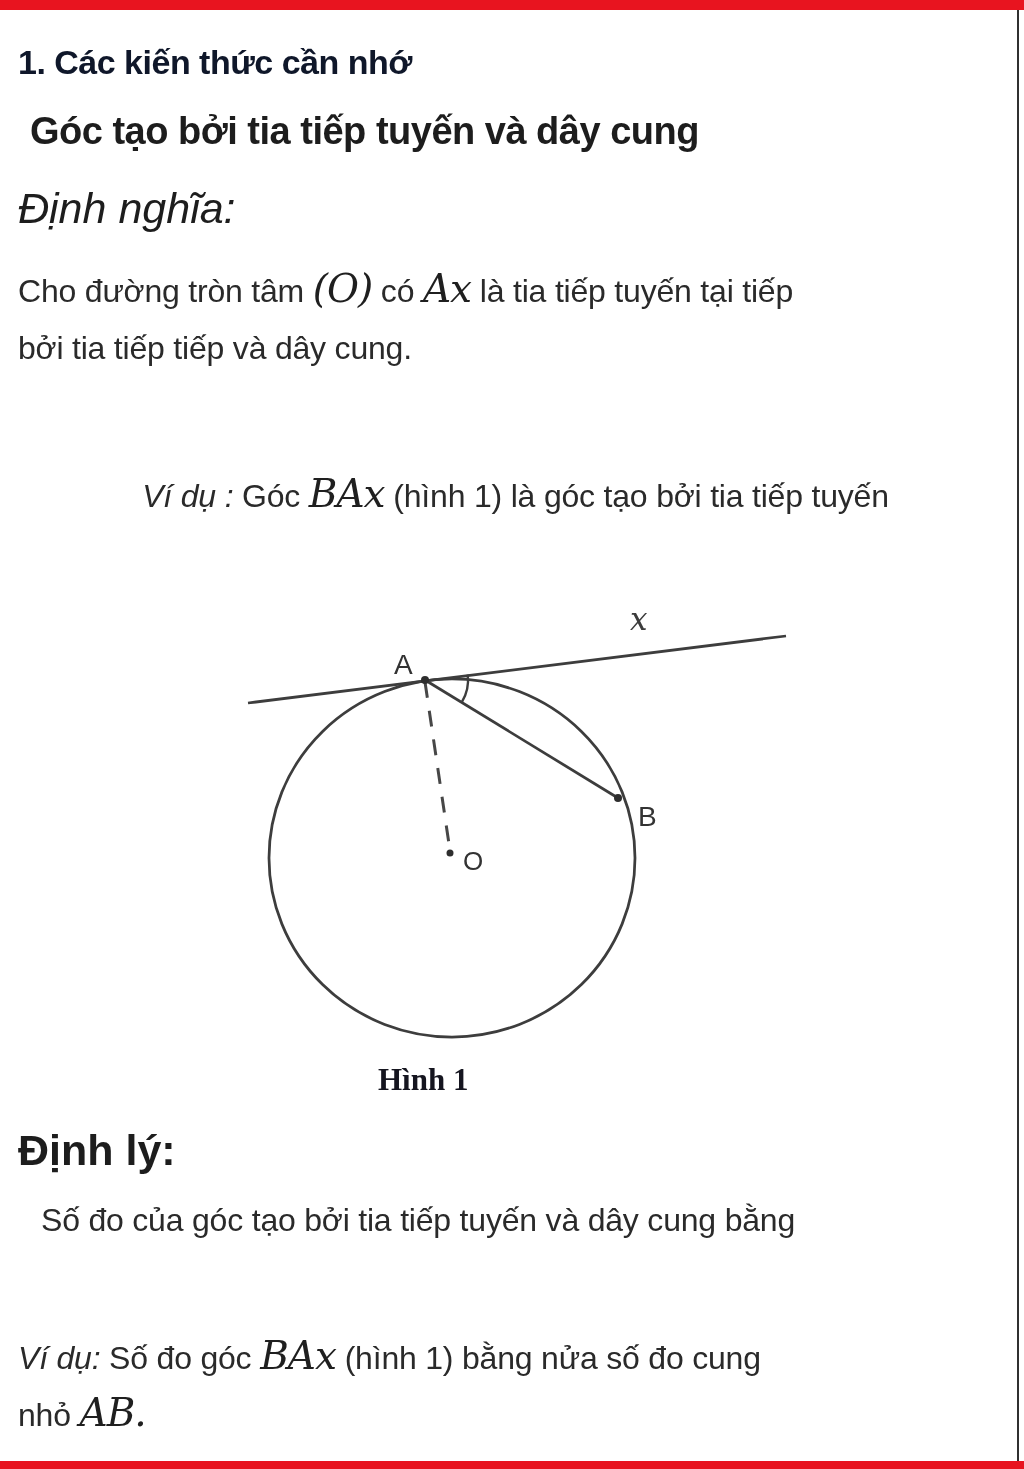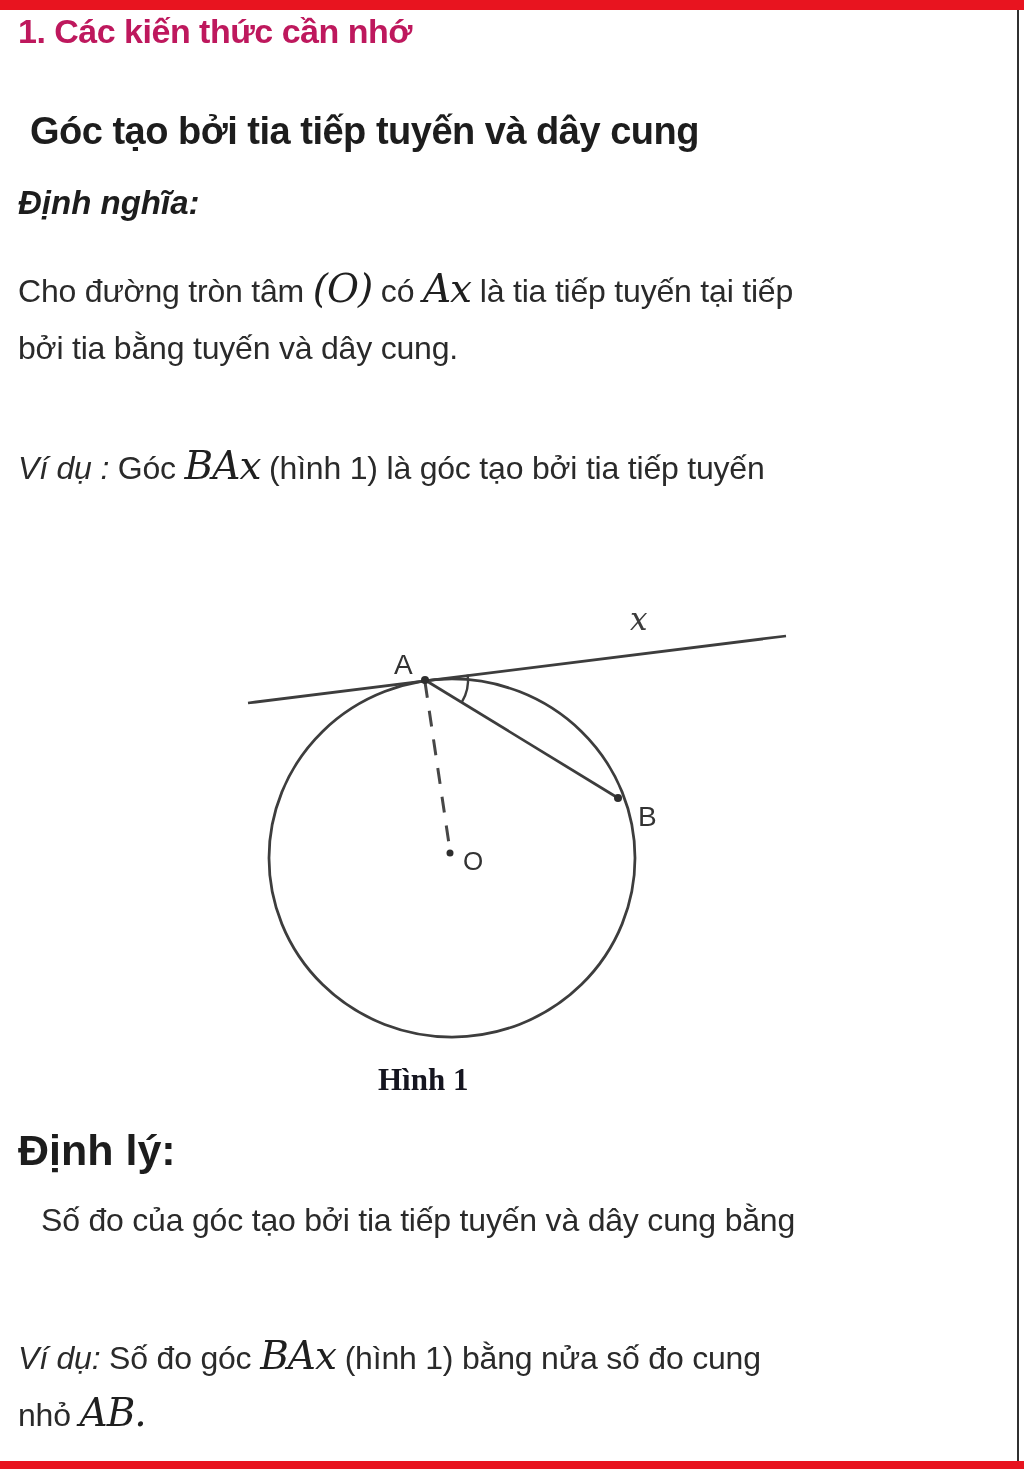--- a/index.html
+++ b/index.html
@@ -18,32 +18,32 @@
   }
   .bottombar {
     position: absolute; left: 0; top: 1461px; width: 1024px; height: 8px;
     background: #e8141f; z-index: 5;
   }
   .rightline {
     position: absolute; left: 1017px; top: 0; width: 2px; height: 1469px;
     background: #303030;
   }
   .h-section {
-    position: absolute; left: 18px; top: 12px;
-    font-size: 34px; font-weight: bold; color: #be185d; letter-spacing: -0.5px;
+    position: absolute; left: 18px; top: 43px;
+    font-size: 34px; font-weight: bold; color: #0f172a; letter-spacing: -0.5px;
     margin: 0; white-space: pre;
   }
   .h-topic {
     position: absolute; left: 18px; top: 98px;
     font-size: 38px; font-weight: bold; color: #1d1d1d; letter-spacing: -0.5px;
     margin: 12px; white-space: pre;
   }
   .h-def {
     position: absolute; left: 18px; top: 184px;
-    font-size: 33px; font-weight: bold; font-style: italic; color: #1d1d1d;
+    font-size: 43px; font-weight: normal; font-style: italic; color: #1d1d1d;
     white-space: pre;
   }
   .h-theorem {
     position: absolute; left: 18px; top: 1126px;
     font-size: 43px; font-weight: bold; color: #1d1d1d;
     white-space: pre;
   }
   .para {
     position: absolute; left: 18px; width: 995px;
     font-size: 32px; line-height: 57px; color: #2a2a2a; letter-spacing: -0.2px;
@@ -52,21 +52,21 @@
   .m {
     font-family: "DejaVu Serif", serif;
     font-style: italic;
     font-size: 39px;
     line-height: 1;
     letter-spacing: -1px;
     color: #1f1f1f;
   }
   .i { font-style: italic; }
   .p-def { top: 263px; }
-  .p-ex1 { top: 440px; }
+  .p-ex1 { top: 468px; text-align: center; }
   .p-theorem { top: 1192px; margin-left: 23px; }
   .p-ex2 { top: 1330px; }
   .figure-wrap { position: absolute; left: 178px; top: 592px; width: 680px; height: 525px; }
   .fig-line { stroke: #3d3d3d; stroke-width: 2.75; fill: none; }
   .fig-dash { stroke: #474747; stroke-width: 3; fill: none; stroke-dasharray: 16 13; }
   .fig-dot { fill: #2e2e2e; stroke: none; }
   .lbl-sans { font-family: "Liberation Sans", sans-serif; font-size: 28px; fill: #333333; }
   .lbl-math { font-family: "DejaVu Serif", serif; font-style: italic; font-size: 31px; fill: #3c3c3c; }
   .lbl-caption { font-family: "Liberation Serif", serif; font-size: 31px; font-weight: bold; fill: #15151f; }
 </style>
@@ -77,21 +77,21 @@
 
   <div class="topbar"></div>
   <div class="rightline"></div>
 
   <div class="h-section">1. Các kiến thức cần nhớ</div>
   <div class="h-topic">Góc tạo bởi tia tiếp tuyến và dây cung</div>
   <div class="h-def">Định nghĩa:</div>
 
   <div class="para p-def">
     <div class="line"><span>Cho đường tròn tâm </span><span class="m">(O)</span><span> có </span><span class="m">Ax</span><span> là tia tiếp tuyến tại tiếp</span></div>
-    <div class="line"><span>bởi tia bằng tuyến và dây cung.</span></div>
+    <div class="line"><span>bởi tia tiếp tiếp và dây cung.</span></div>
   </div>
 
   <div class="para p-ex1">
     <div class="line"><span class="i">Ví dụ : </span><span>Góc </span><span class="m">BAx</span><span> (hình 1) là góc tạo bởi tia tiếp tuyến</span></div>
   </div>
 
   <div class="figure-wrap">
     <svg width="680" height="525" viewBox="0 0 680 525">
 
       <ellipse class="fig-line" cx="274" cy="266" rx="183" ry="179"></ellipse>

